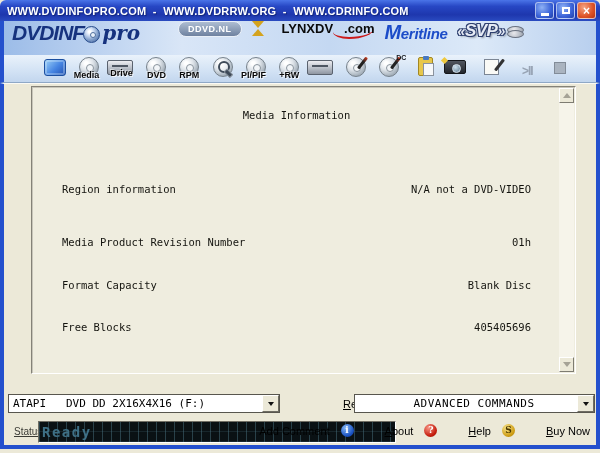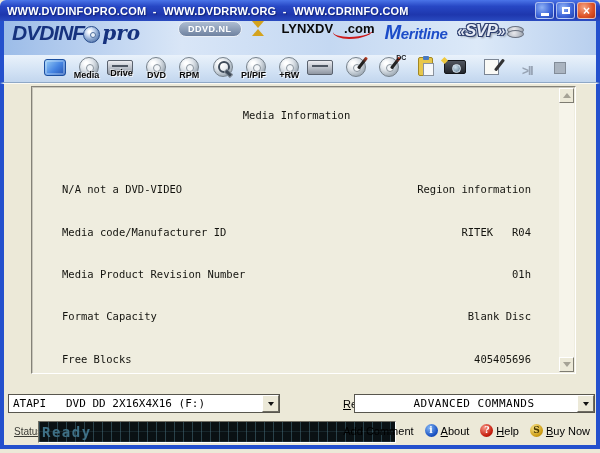--- a/index.html
+++ b/index.html
@@ -159,21 +159,21 @@
     color:#3E7086; line-height:20px; padding-left:3px; letter-spacing:1.5px; }
   .links { position:absolute; right:6px; top:340px; display:flex; align-items:center; gap:11px; }
   .slink { display:flex; align-items:center; gap:3px; cursor:pointer; font-size:11px; color:#000; }
   .sicon { width:13px; height:13px; border-radius:50%; color:#fff; font-size:9px; font-weight:bold;
     display:flex; align-items:center; justify-content:center; line-height:1;
     font-family:"DejaVu Serif", serif; }
   .sicon:empty { display:none; }
   .sicon.blue { background:radial-gradient(circle at 35% 30%, #85B8F6, #1A52C2 65%, #0C3490); }
   .sicon.red  { background:radial-gradient(circle at 35% 30%, #F79484, #C41C0C 65%, #8E0E04); }
   .sicon.gold { background:radial-gradient(circle at 35% 30%, #F8E489, #CE9D14 65%, #A07808); color:#4A3800; }
-  .slabel { display:inline-block; }
+  .slabel { display:inline-block;margin-left:28px; }
 </style>
 </head>
 <body>
 
 <div class="window">
 
   <div class="titlebar">
     <span class="title-text">WWW.DVDINFOPRO.COM  -  WWW.DVDRRW.ORG  -  WWW.CDRINFO.COM</span>
     <div class="win-controls">
       <div class="winbtn blue">
@@ -327,28 +327,24 @@
 
   <div class="dialog">
 
     <div class="content-box">
       <div class="text-area">
         <div class="sec-title">Media Information</div>
         <div>
           
         
             <div class="irow">
+              <span>Region information</span>
               <span>N/A not a DVD-VIDEO</span>
-              <span>Region information</span>
             </div>
           
-            <div class="irow">
-              <span>Media code/Manufacturer ID</span>
-              <span>RITEK   R04</span>
-            </div>
           
             <div class="irow">
               <span>Media Product Revision Number</span>
               <span>01h</span>
             </div>
           
             <div class="irow">
               <span>Format Capacity</span>
               <span>Blank Disc</span>
             </div>

